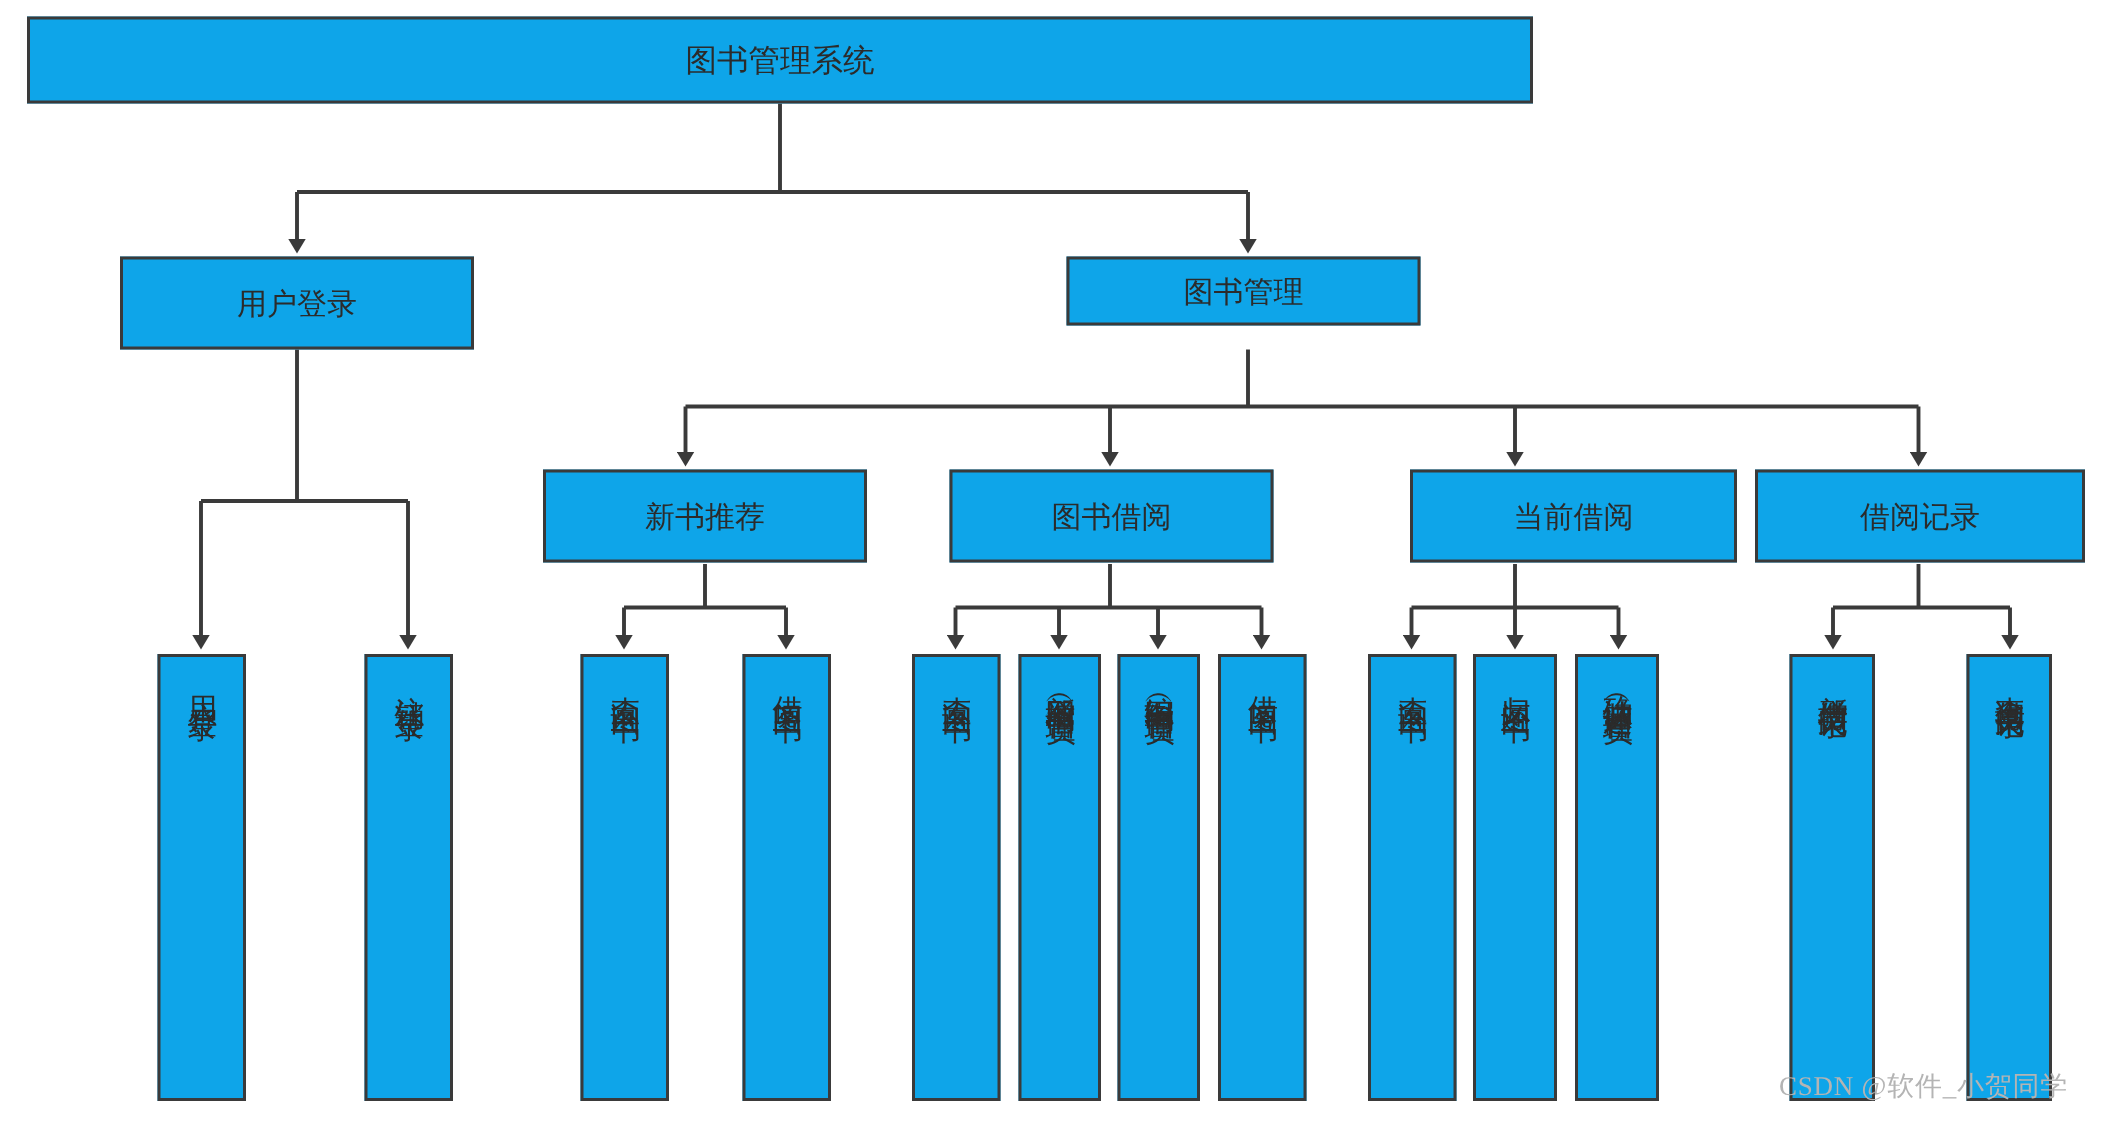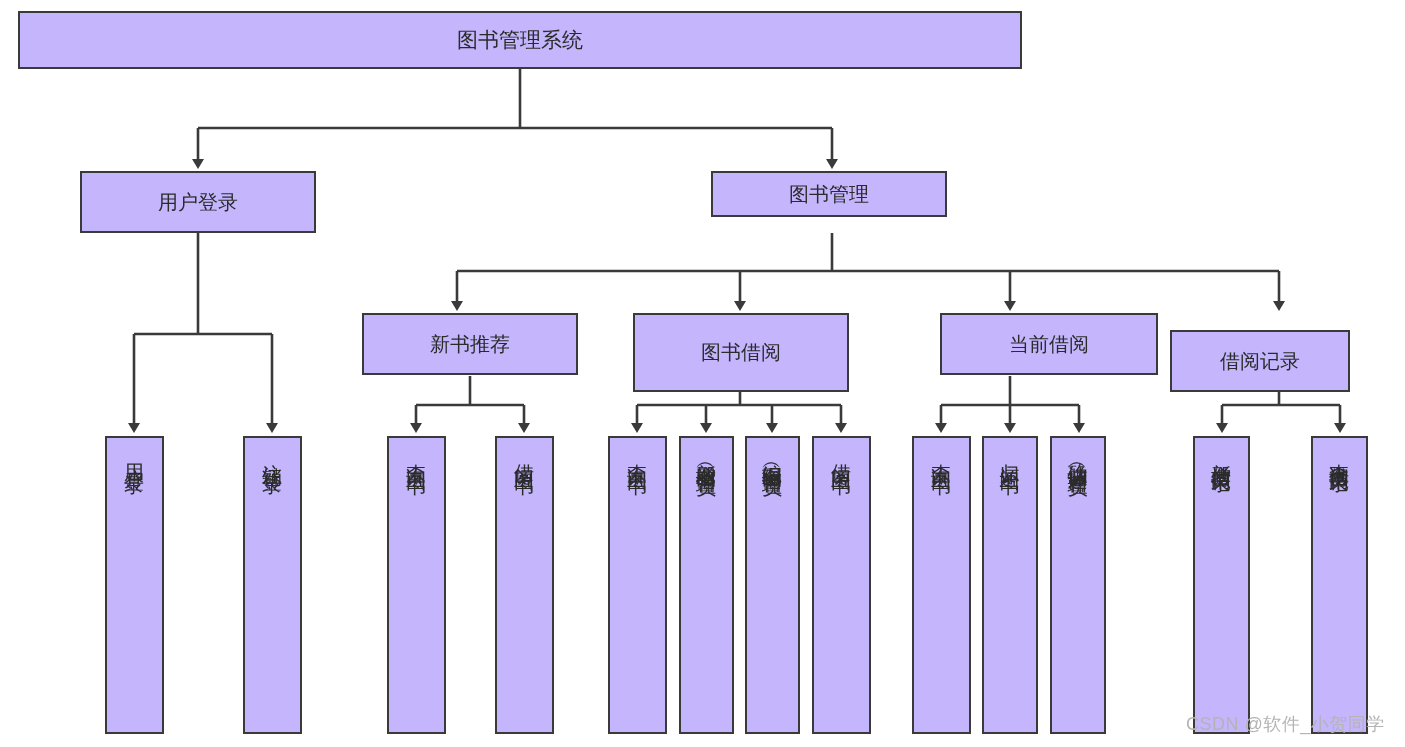--- a/index.html
+++ b/index.html
@@ -25,21 +25,21 @@
     left: 0;
     top: 0;
     width: 1405px;
     height: 747px;
     pointer-events: none;
   }
   
   .node {
     position: absolute;
     box-sizing: border-box;
-    background: #c4b5fd;
+    background: #0ea5e9;
     border: 2px solid #3a3a3a;
     display: flex;
     align-items: center;
     justify-content: center;
     color: #2b2b2b;
   }
   .node.root {
     font-size: 21px;
   }
   .node.lvl1 {
@@ -66,20 +66,21 @@
     letter-spacing: 2px;
   }
   .watermark {
     position: absolute;
     left: 1186px;
     top: 712px;
     font-size: 18px;
     color: #b4b4b4;
     white-space: nowrap;
     letter-spacing: 0.5px;
+    font-family: Liberation Serif, serif;
   }
 </style>
 </head>
 <body>
 
 <div id="canvas">
 
   <svg id="wires" viewBox="0 0 1405 747" xmlns="http://www.w3.org/2000/svg">
     <defs>
       <marker id="arrow" markerWidth="10" markerHeight="12" refX="1" refY="6" orient="auto" markerUnits="userSpaceOnUse">
@@ -139,29 +140,29 @@
   </div>
 
   <div class="node lvl1" style="left:711px; top:171px; width:236px; height:46px;">
     <span>图书管理</span>
   </div>
 
   <div class="node lvl2" style="left:362px; top:313px; width:216px; height:62px;">
     <span>新书推荐</span>
   </div>
 
-  <div class="node lvl2" style="left:633px; top:313px; width:216px; height:79px;">
+  <div class="node lvl2" style="left:633px; top:313px; width:216px; height:62px;">
     <span>图书借阅</span>
   </div>
 
   <div class="node lvl2" style="left:940px; top:313px; width:218px; height:62px;">
     <span>当前借阅</span>
   </div>
 
-  <div class="node lvl2" style="left:1170px; top:330px; width:180px; height:62px;">
+  <div class="node lvl2" style="left:1170px; top:313px; width:220px; height:62px;">
     <span>借阅记录</span>
   </div>
 
   <div class="node leaf" style="left:105px; top:436px; width:59px; height:298px;">
     <span class="vlabel">用户登录</span>
   </div>
   <div class="node leaf" style="left:243px; top:436px; width:59px; height:298px;">
     <span class="vlabel">注销登录</span>
   </div>
 

